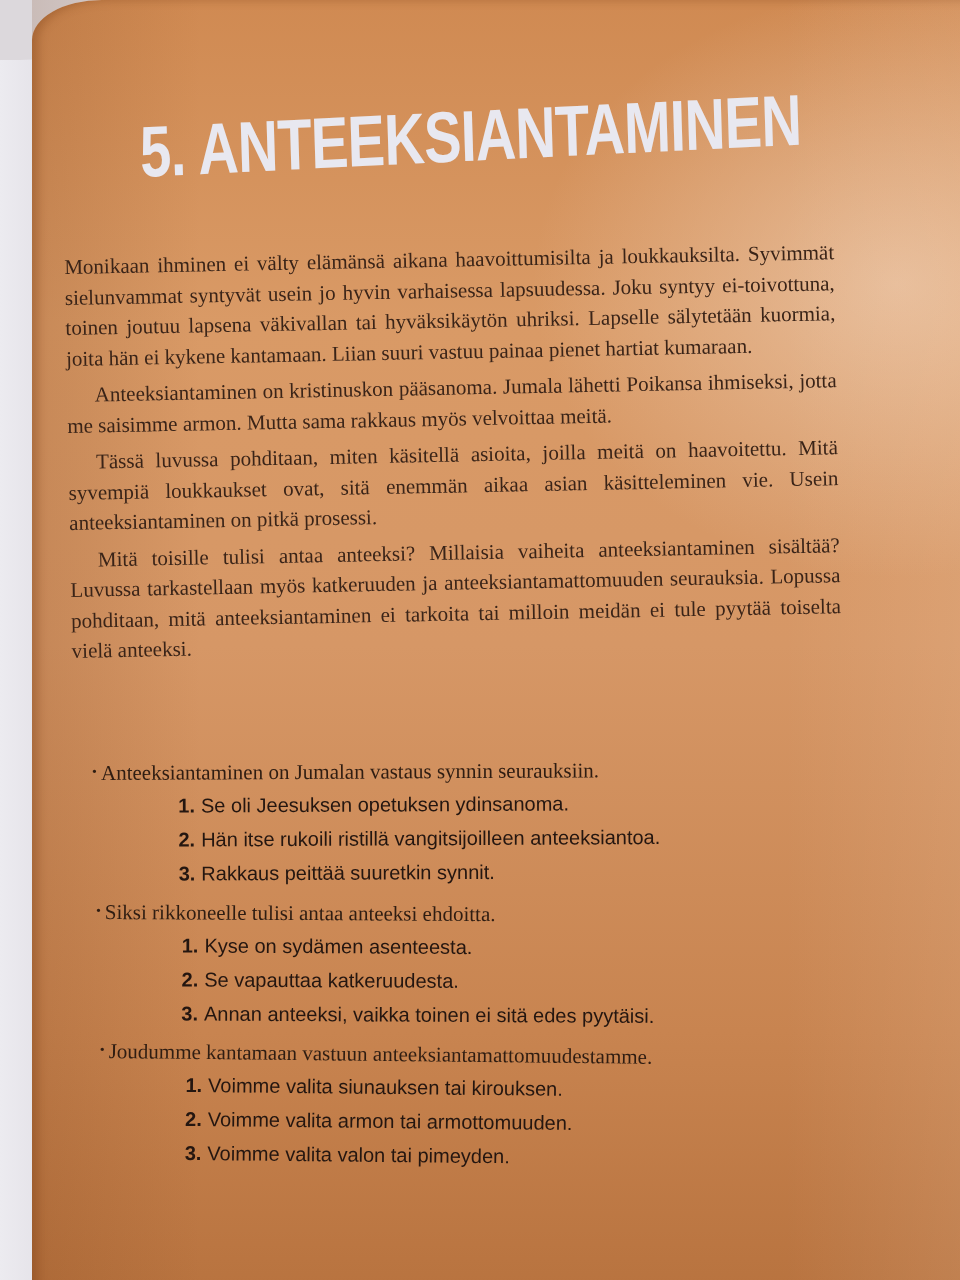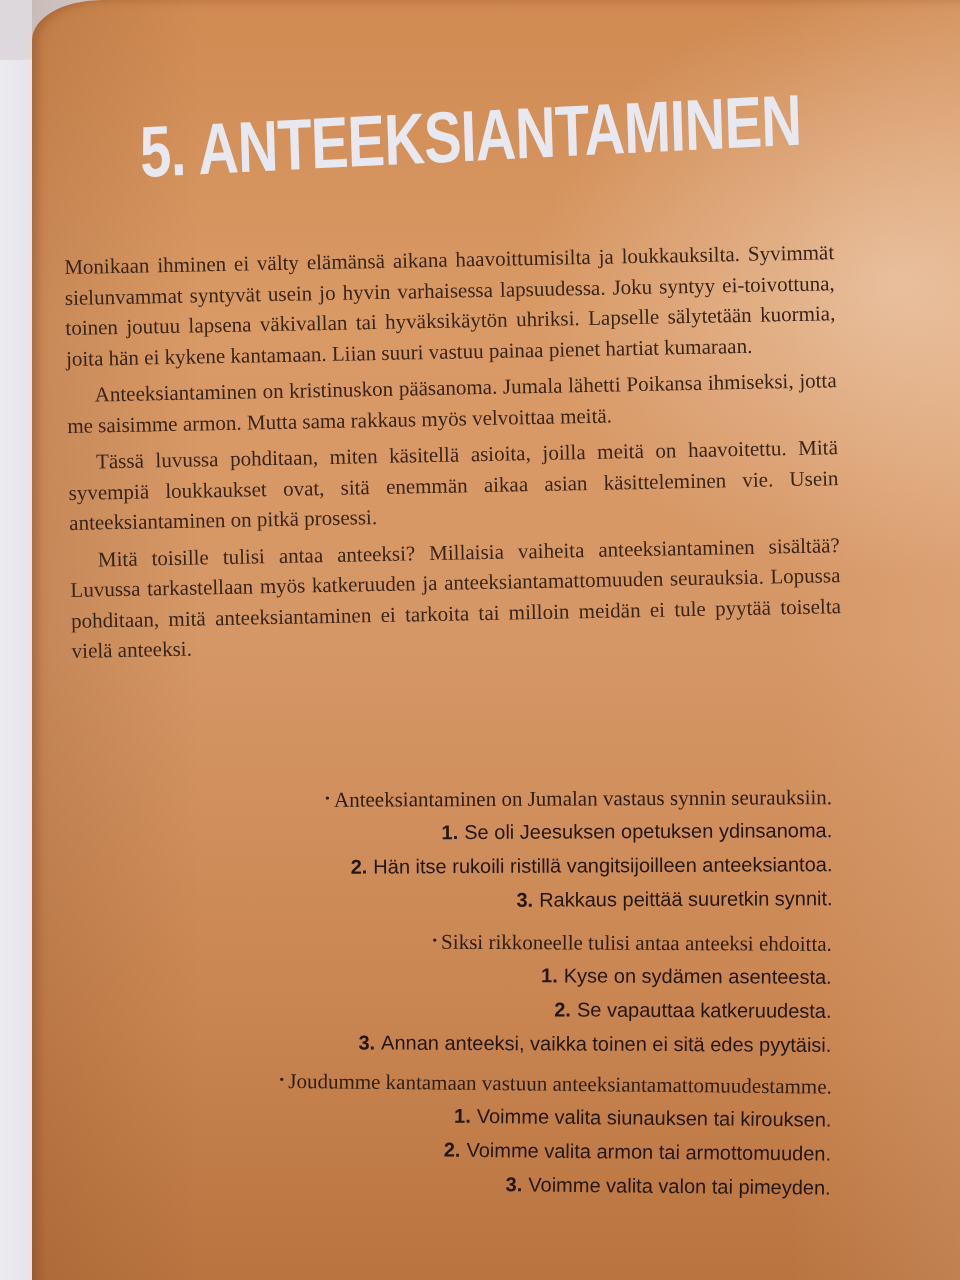--- a/index.html
+++ b/index.html
@@ -82,24 +82,23 @@
       margin: 0 0 6px 0;
       text-align: justify;
       text-align-last: left;
     }
     .body-text p.indent {
       text-indent: 28px;
     }
     .bullets {
       position: absolute;
       left: 92px;
-      top: 784px;
+      top: 756px;
       width: 740px;
       z-index: 2;
-      text-align: right;
     }
     .bullet-group {
       margin-bottom: 4px;
     }
     .bullet-head {
       font-family: "Liberation Serif", serif;
       font-size: 21px;
       color: #2f1d12;
       line-height: 32px;
       white-space: nowrap;

